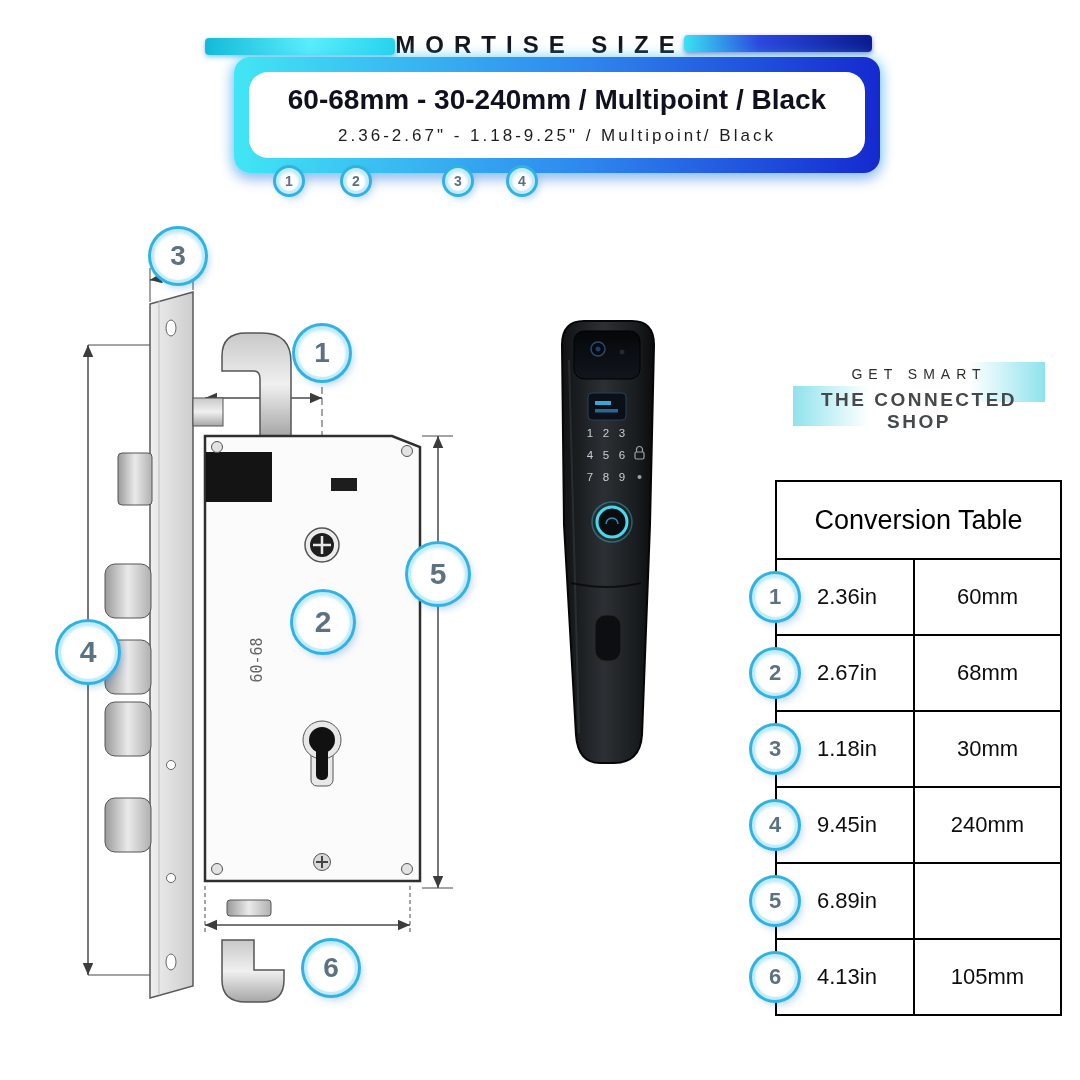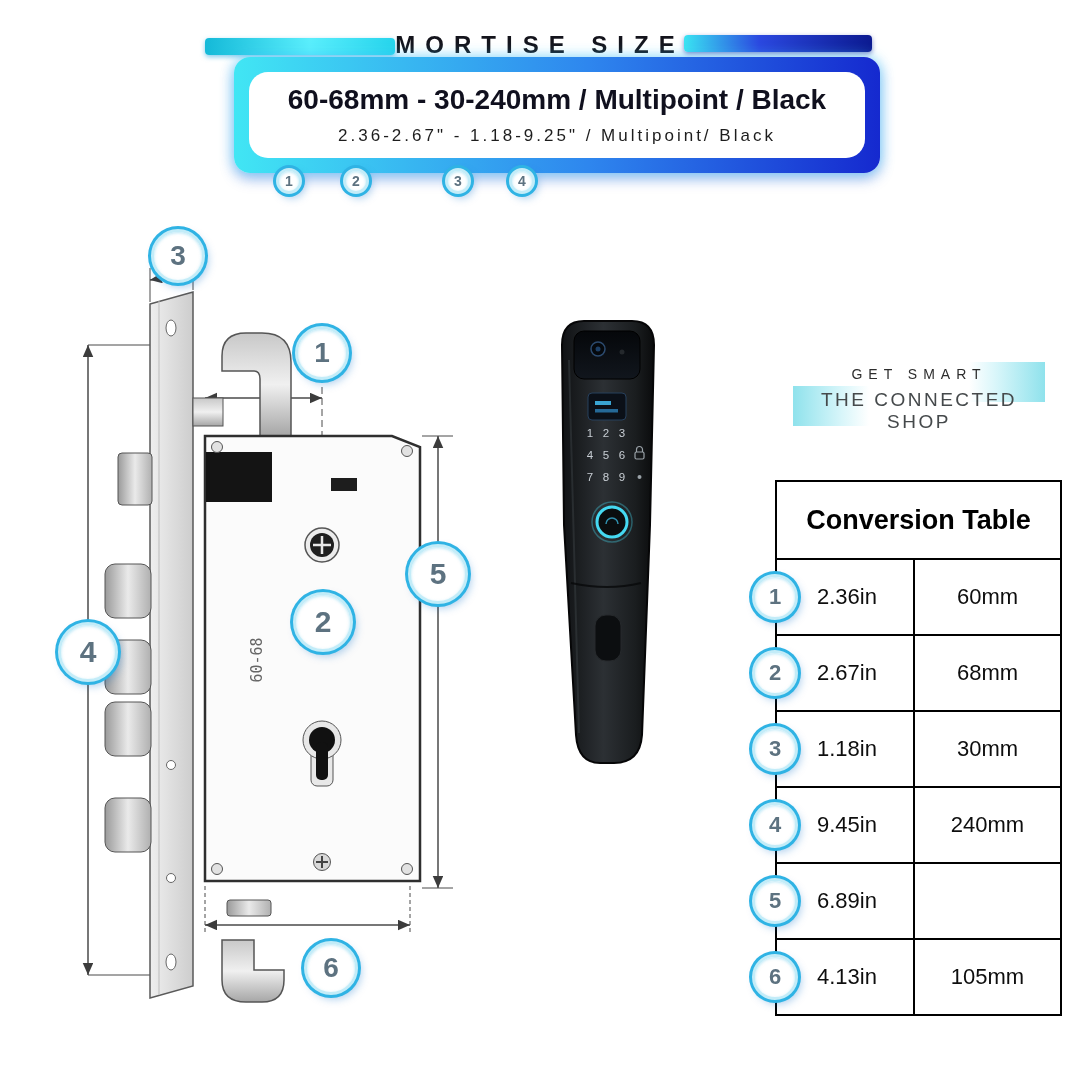--- a/index.html
+++ b/index.html
@@ -53,27 +53,27 @@
 
   
   .brand { position:absolute; left:793px; top:360px; width:252px; height:72px; }
   .brand-bar-left  { position:absolute; left:0; top:26px; width:76px; height:40px;
       background:linear-gradient(90deg,#8fe2ec,#d9f6fa 65%,rgba(255,255,255,0)); }
   .brand-bar-right { position:absolute; right:0; top:2px; width:76px; height:40px;
       background:linear-gradient(270deg,#8fe2ec,#d9f6fa 65%,rgba(255,255,255,0)); }
   .brand-tagline { position:absolute; top:6px; width:100%; text-align:center;
       font-size:14px; letter-spacing:6px; color:#2d2d2d; }
   .brand-name { position:absolute; top:29px; width:100%; text-align:center;
-      font-size:19px; letter-spacing:2.5px; color:#45494b; font-weight:400; }
+      font-size:19px; letter-spacing:2.5px; color:#45494b; font-weight:700; }
 
   
   .conv-table { position:absolute; left:775px; top:480px; width:287px;
       background:#fff; border:2px solid #000; box-sizing:border-box; }
   .t-title { height:76px; display:flex; align-items:center; justify-content:center;
-      font-size:27px; font-weight:bold; color:#000; border-bottom:2px solid #000; }
+      font-size:27px; font-weight:normal; color:#000; border-bottom:2px solid #000; }
   .t-row { position:relative; display:flex; height:74px; border-bottom:2px solid #000; }
   .t-row:last-child { border-bottom:none; }
   .t-cell { display:flex; align-items:center; font-size:22px; color:#0e0e0e; }
   .t-cell.inches { width:138px; border-right:2px solid #000; padding-left:40px; box-sizing:border-box; }
   .t-cell.mm { flex:1; justify-content:center; }
   .row-badge { left:-25px; top:14px; width:46px; height:46px; font-size:22px; }
 </style>
 </head>
 <body>
 

